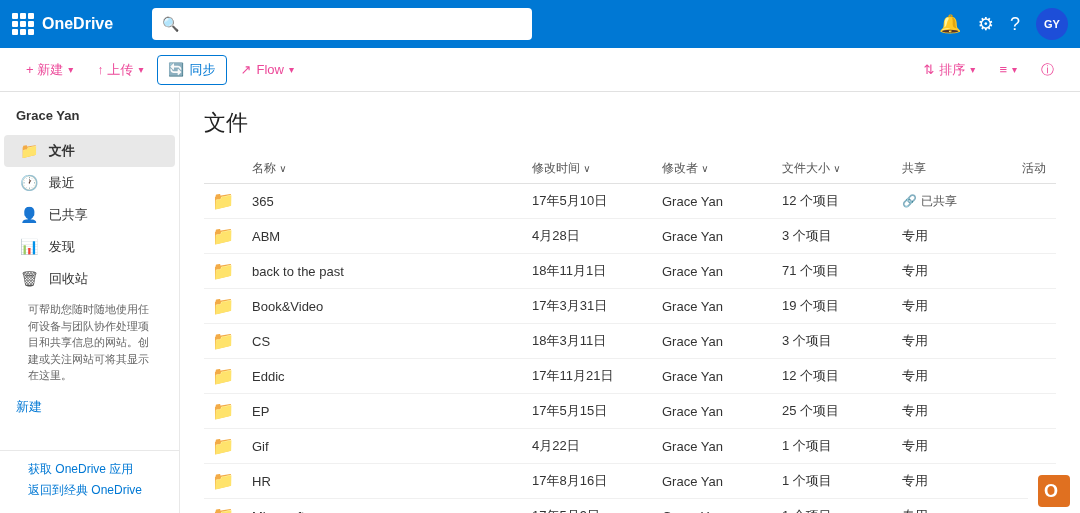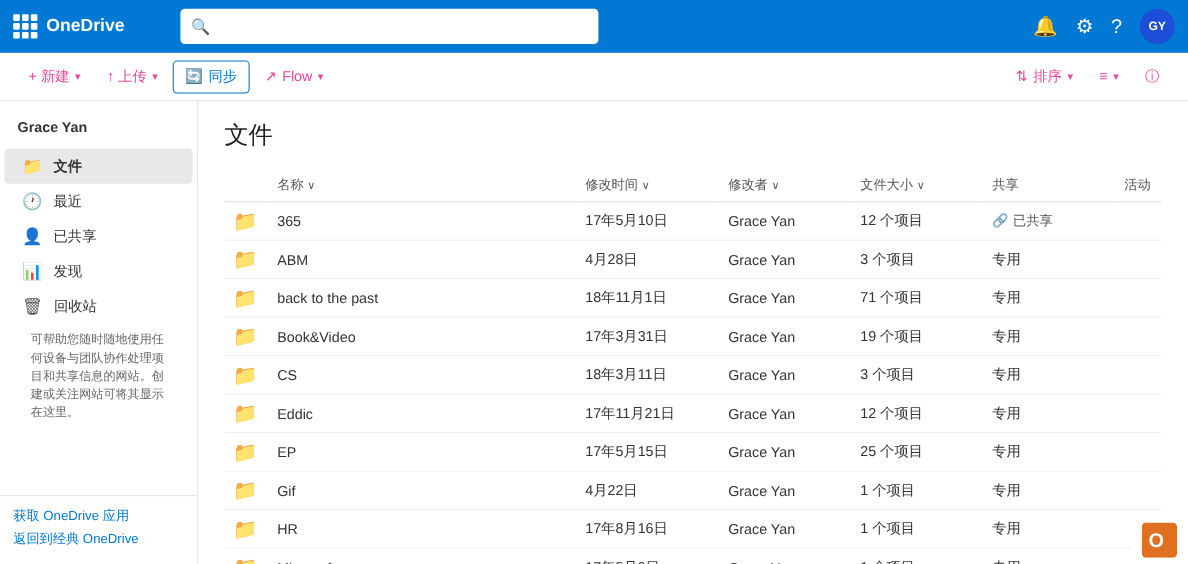--- a/index.html
+++ b/index.html
@@ -5,21 +5,20 @@
     * { margin: 0; padding: 0; box-sizing: border-box; }
     body { font-family: 'Segoe UI', Arial, sans-serif; font-size: 13px; background: #fff; width: 1080px; height: 513px; overflow: hidden; display: flex; flex-direction: column; }
 
     
     .topbar {
       background: #0078d4;
       display: flex;
       align-items: center;
       height: 48px;
       padding: 0 12px;
-      gap: 12px;
       flex-shrink: 0;
     }
     .topbar-logo {
       display: flex;
       align-items: center;
       gap: 8px;
       color: white;
       font-size: 16px;
       font-weight: 600;
       min-width: 140px;
@@ -157,21 +156,21 @@
       line-height: 1.5;
     }
     .sidebar-new-btn {
       margin: 4px 16px;
       color: #0078d4;
       cursor: pointer;
       font-size: 13px;
     }
     .sidebar-bottom {
       margin-top: auto;
-      padding: 10px 12px;
+      padding: 10px 28px;
       border-top: 1px solid #e8e8e8;
     }
     .sidebar-bottom-link {
       display: block;
       color: #0078d4;
       font-size: 12px;
       cursor: pointer;
       margin-bottom: 4px;
       text-decoration: none;
     }
@@ -334,20 +333,21 @@
     <div class="sidebar-item">
       <span class="sidebar-icon">📊</span>
       <span>发现</span>
     </div>
     <div class="sidebar-item">
       <span class="sidebar-icon">🗑</span>
       <span>回收站</span>
     </div>
 
     <div class="sidebar-shared-text">可帮助您随时随地使用任何设备与团队协作处理项目和共享信息的网站。创建或关注网站可将其显示在这里。</div>
+    <div class="sidebar-new-btn">新建</div>
 
     <div class="sidebar-bottom">
       <a class="sidebar-bottom-link">获取 OneDrive 应用</a>
       <a class="sidebar-bottom-link">返回到经典 OneDrive</a>
     </div>
   </div>
 
   <div class="content">
     <div class="content-title">文件</div>
 

